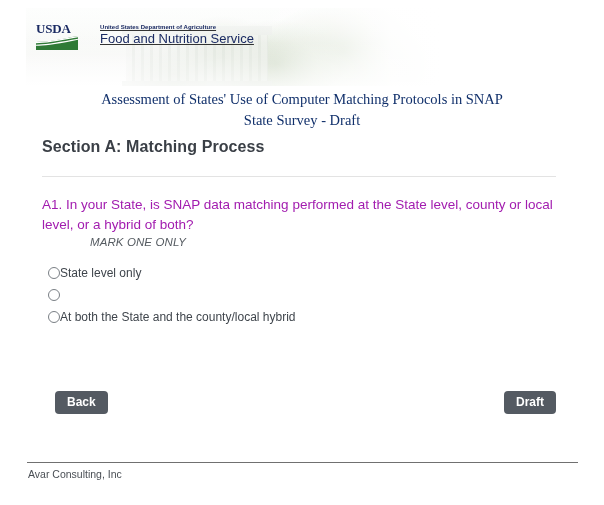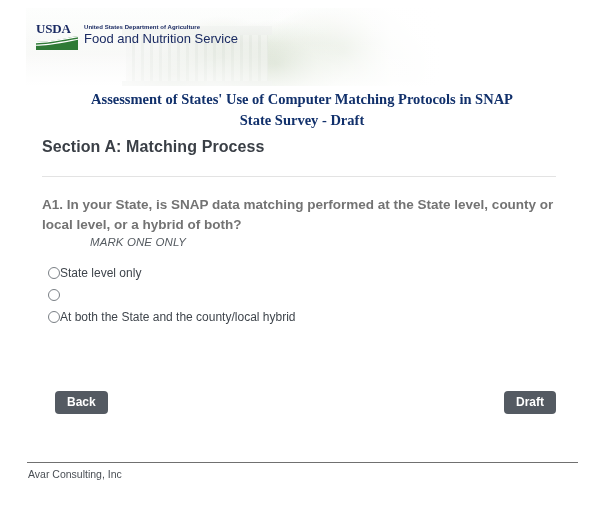--- a/index.html
+++ b/index.html
@@ -113,22 +113,23 @@
     top: 0;
   }
   .logo-field {
     position: absolute;
     left: 0;
     top: 14px;
     width: 42px;
     height: 15px;
   }
   .logo-text {
-    margin-left: 6px;
+    margin-left: 22px;
     padding-top: 1px;
+    text-decoration: underline;
   }
   .logo-line1 {
     font-size: 6px;
     font-weight: bold;
     color: #1b2b63;
     letter-spacing: 0.05px;
     line-height: 8px;
     white-space: nowrap;
   }
   .logo-line2 {
@@ -139,21 +140,21 @@
   }
 
   
   .survey-title {
     position: absolute;
     left: 42px;
     top: 89px;
     width: 520px;
     text-align: center;
     font-family: "Liberation Serif", serif;
-    font-weight: bold;
+    font-weight: normal;
     font-size: 14.5px;
     line-height: 21px;
     color: #11306b;
   }
 
   
   .section-heading {
     position: absolute;
     left: 42px;
     top: 138px;
@@ -174,22 +175,21 @@
   }
 
   
   .question {
     position: absolute;
     left: 42px;
     top: 195px;
     width: 512px;
     font-size: 13.5px;
     line-height: 20px;
-    color: #737373;
-    font-weight: bold;
+    color: #a21caf;
   }
   .mark-note {
     position: absolute;
     left: 42px;
     top: 236px;
     font-size: 11.5px;
     font-style: italic;
     color: #555b61;
     letter-spacing: 0.1px;
     margin-left: 48px;

